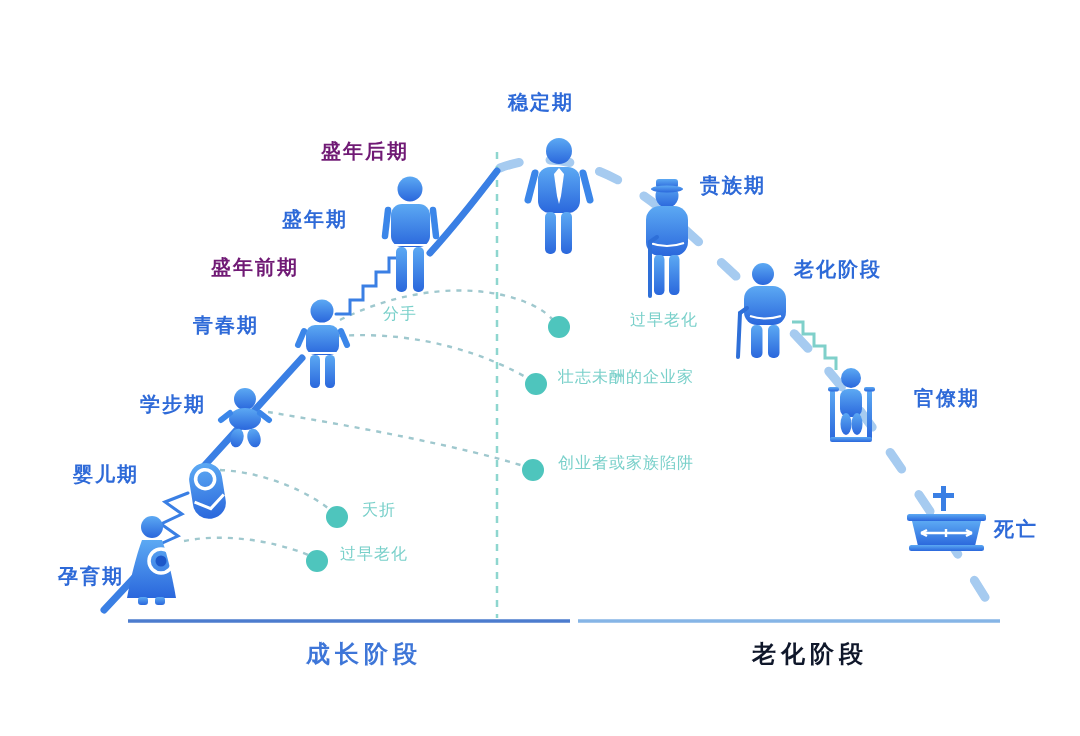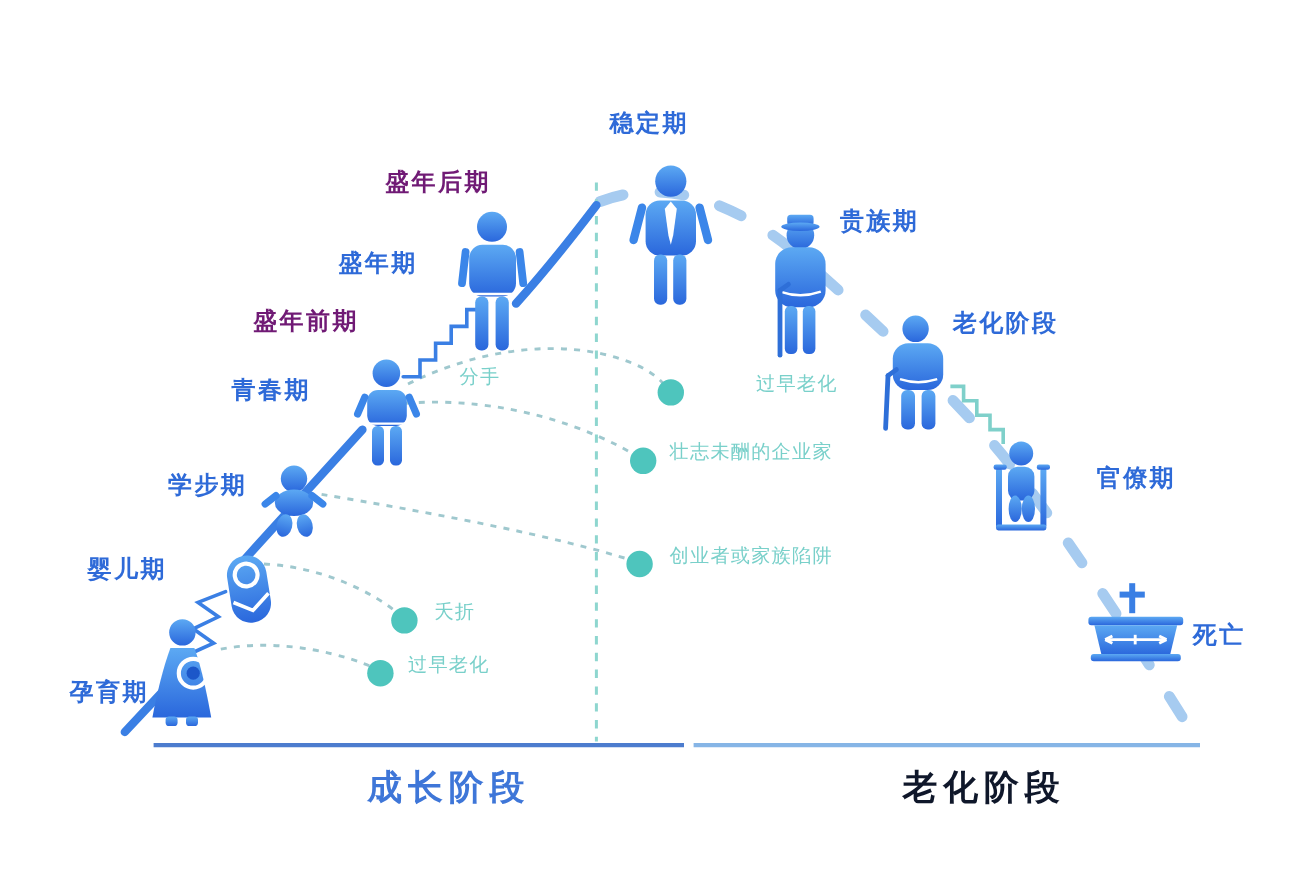--- a/index.html
+++ b/index.html
@@ -8,21 +8,21 @@
     width:1080px;height:736px;
     background:#ffffff;
     overflow:hidden;
     font-family:"DejaVu Sans","Liberation Sans",sans-serif;
   }
   #art{position:absolute;left:0;top:0;}
   .lbl{position:absolute;white-space:nowrap;line-height:1;}
   .stage-label{font-size:20px;font-weight:bold;color:#2E6AD8;letter-spacing:2px;}
   .stage-label.teal{color:#701a75;}
   .pitfall-label{font-size:16px;font-weight:500;color:#79D0CA;letter-spacing:1px;}
-  .phase-label{font-size:29px;font-weight:bold;letter-spacing:5px;}
+  .phase-label{font-size:24px;font-weight:bold;letter-spacing:5px;}
   .phase-label.growth{color:#3E76D8;}
   .phase-label.aging{color:#0f172a;}
 </style>
 </head>
 <body>
 
 <div id="stage">
 
   <svg id="art" width="1080" height="736" viewBox="0 0 1080 736">
     <defs>

